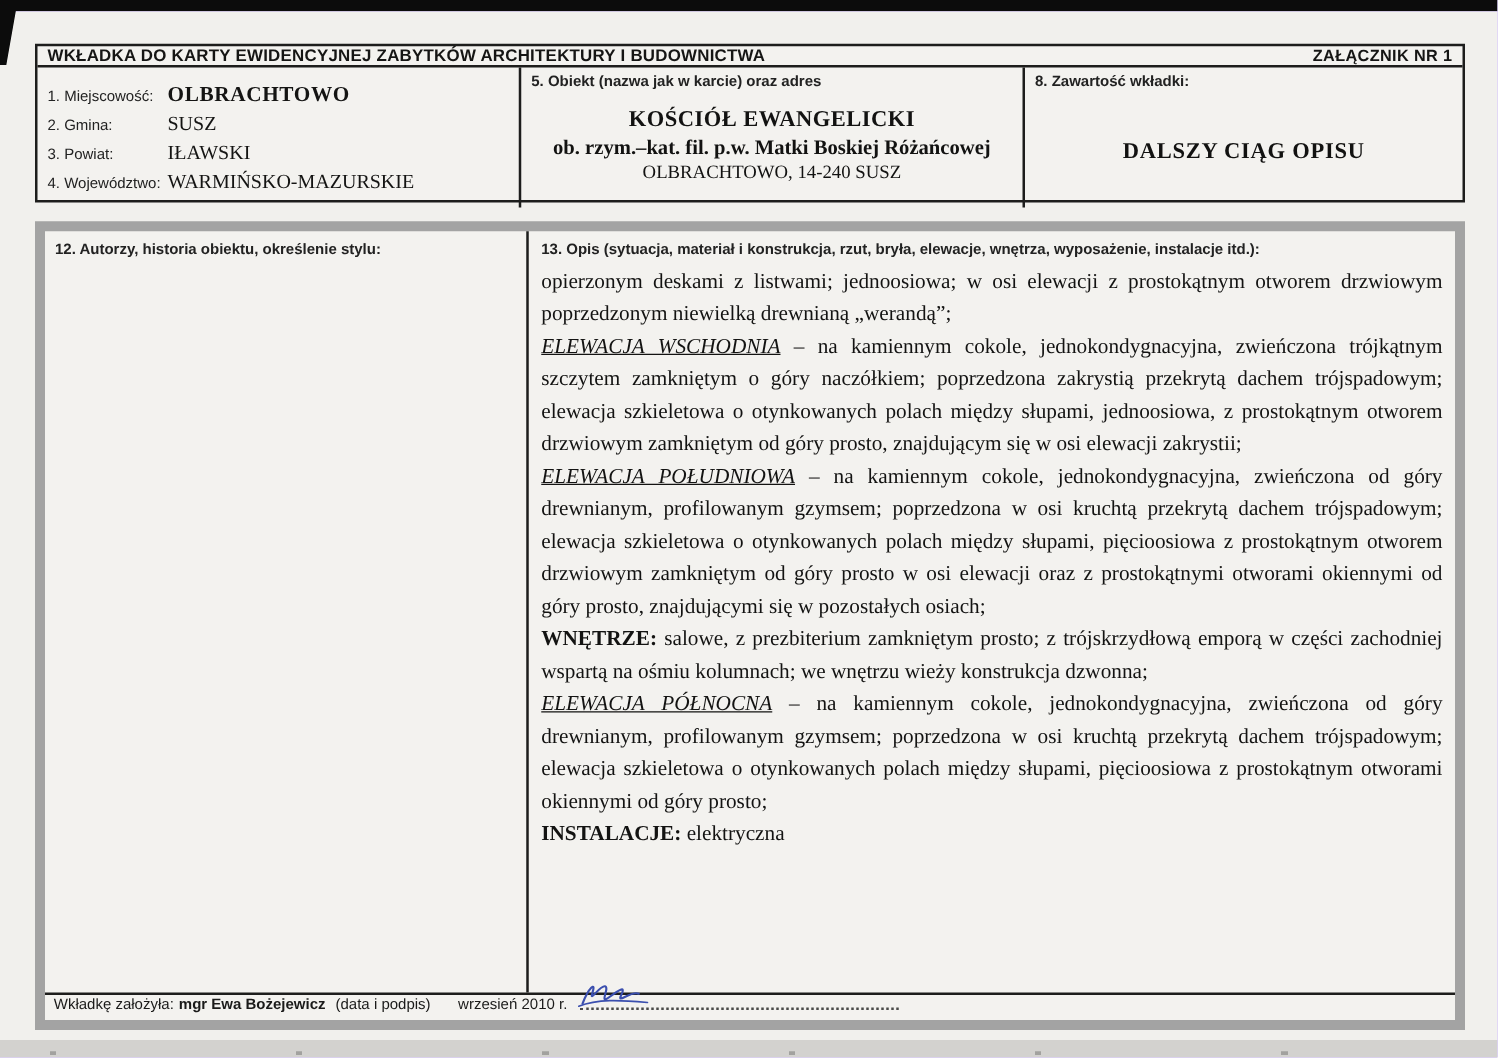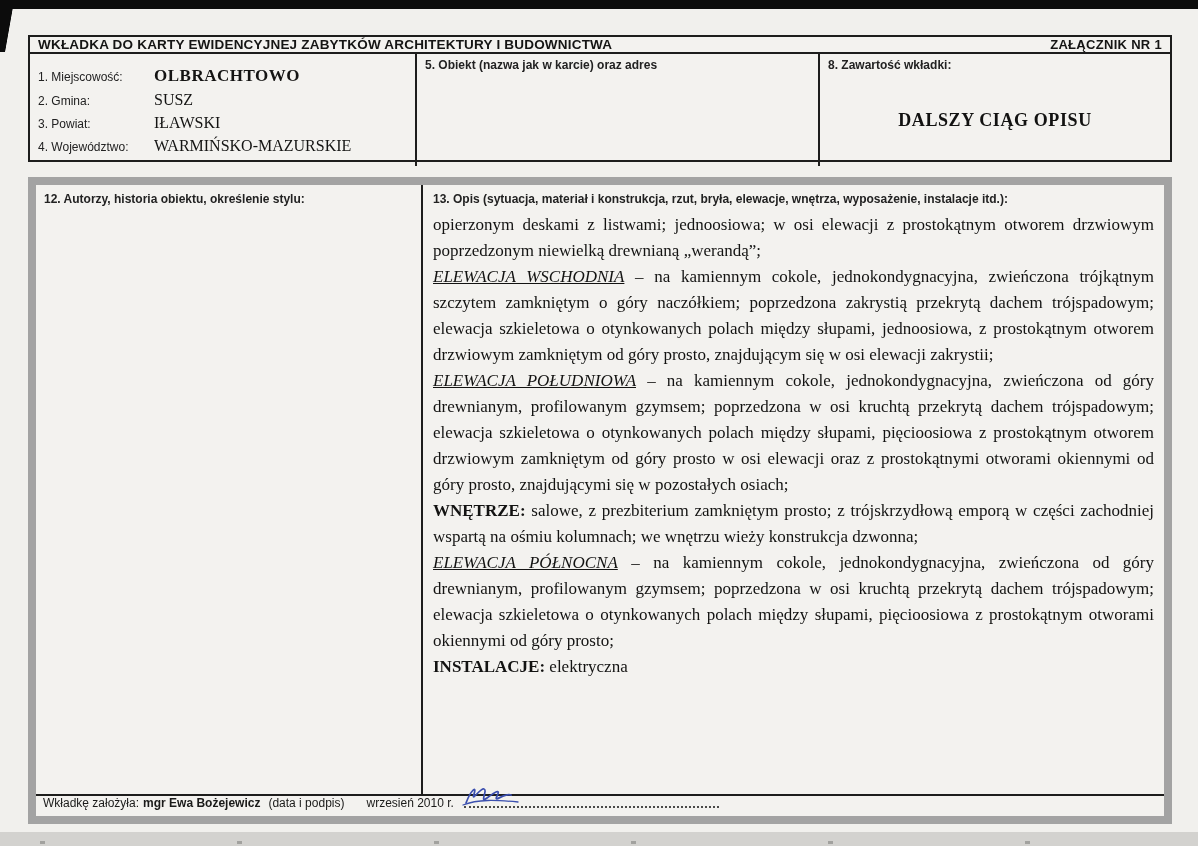--- a/index.html
+++ b/index.html
@@ -21,21 +21,21 @@
   .header-row { height:24px; border-bottom:2px solid #1d1d1c; display:flex;
                 justify-content:space-between; align-items:center; padding:0 8px; }
   .form-title { font-size:13.5px; font-weight:bold; color:#151514; letter-spacing:.2px; }
   .attachment { font-size:13px; font-weight:bold; color:#151514; letter-spacing:.3px; }
 
   .info-row { flex:1; display:flex; }
   .col-loc { width:387px; border-right:2px solid #1d1d1c; padding:12px 8px 6px 8px; }
   .col-obj { width:403px; border-right:2px solid #1d1d1c; padding:4px 8px; }
   .col-cont { flex:1; padding:4px 8px; }
 
-  .field { display:flex; align-items:baseline; margin-bottom:5px;gap:20px; }
+  .field { display:flex; align-items:baseline; margin-bottom:5px; }
   .flabel { font-size:12px; color:#222; width:96px; flex:0 0 96px; }
   .fvalue { font-family:"Liberation Serif", serif; font-size:16px; color:#141413; }
   .fvalue.strong { font-weight:bold; font-size:17px; letter-spacing:.5px;text-align:right; }
 
   .cell-label { font-size:12px; color:#222;font-weight:bold; }
   .obj-block { margin-top:13px; text-align:center; font-family:"Liberation Serif", serif; color:#121211; }
   .obj-name { font-size:18px; font-weight:bold; letter-spacing:.4px; }
   .obj-subname { font-size:16.5px; font-weight:bold; margin-top:2px; }
   .obj-address { font-size:15px; margin-top:2px; }
   .cont-value { margin-top:38px; text-align:center; font-family:"Liberation Serif", serif;
@@ -93,20 +93,25 @@
           <span class="fvalue">IŁAWSKI</span>
         </div>
         <div class="field">
           <span class="flabel">4. Województwo:</span>
           <span class="fvalue">WARMIŃSKO-MAZURSKIE</span>
         </div>
       </div>
 
       <div class="col-obj">
         <div class="cell-label">5. Obiekt (nazwa jak w karcie) oraz adres</div>
+        <div class="obj-block">
+          <div class="obj-name">KOŚCIÓŁ EWANGELICKI</div>
+          <div class="obj-subname">ob. rzym.–kat. fil. p.w. Matki Boskiej Różańcowej</div>
+          <div class="obj-address">OLBRACHTOWO, 14-240 SUSZ</div>
+        </div>
       </div>
 
       <div class="col-cont">
         <div class="cell-label">8. Zawartość wkładki:</div>
         <div class="cont-value">DALSZY CIĄG OPISU</div>
       </div>
 
     </div>
   </div>
 

